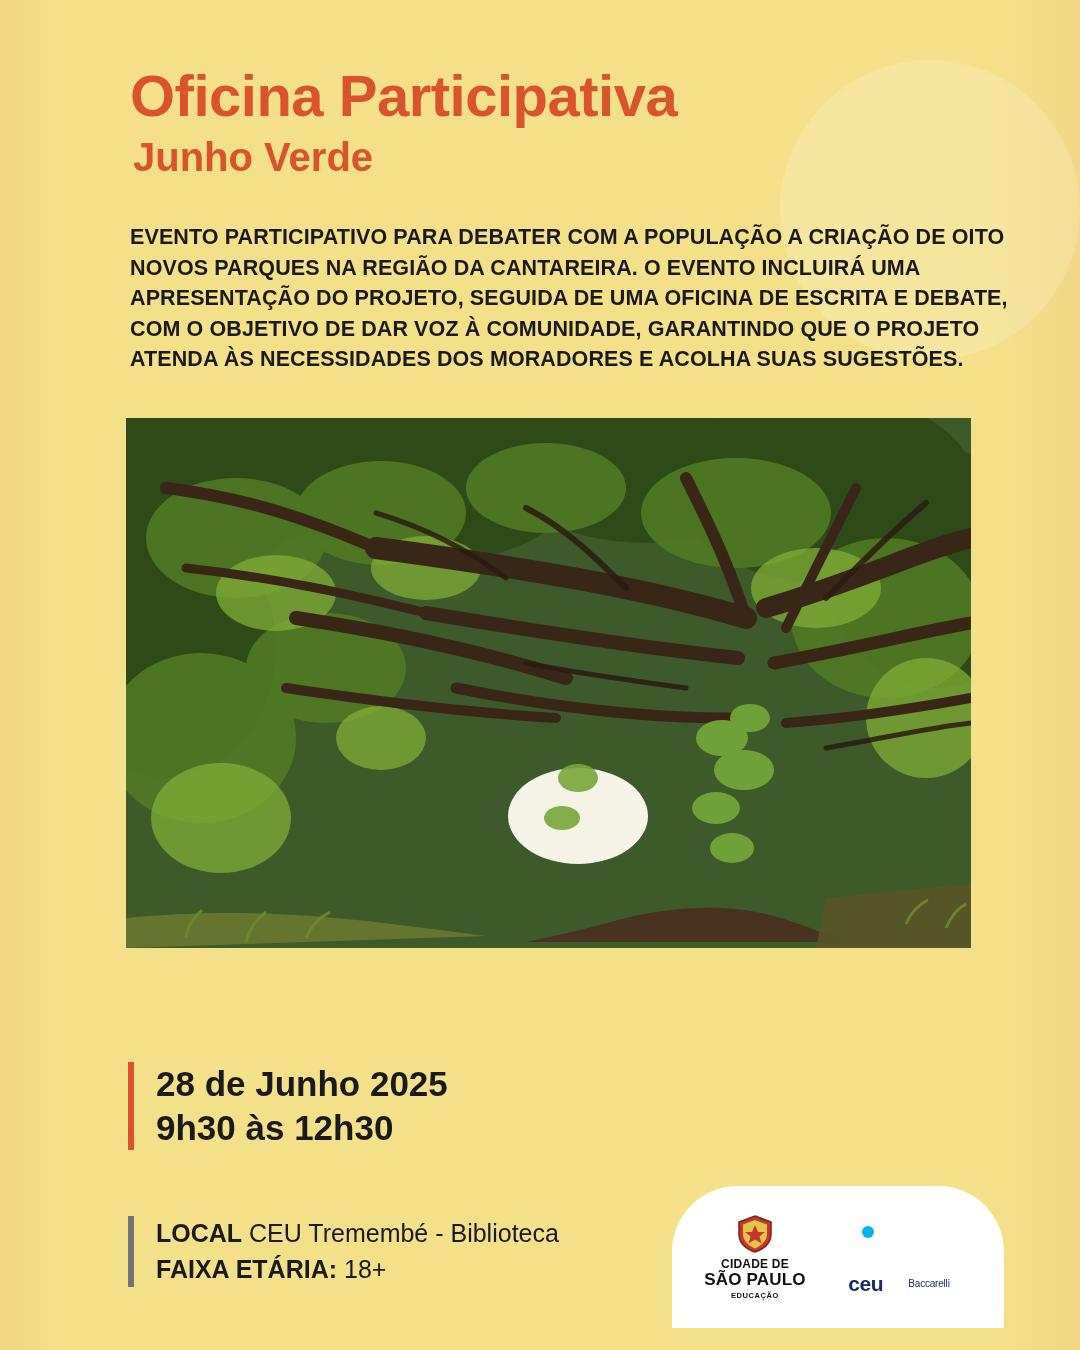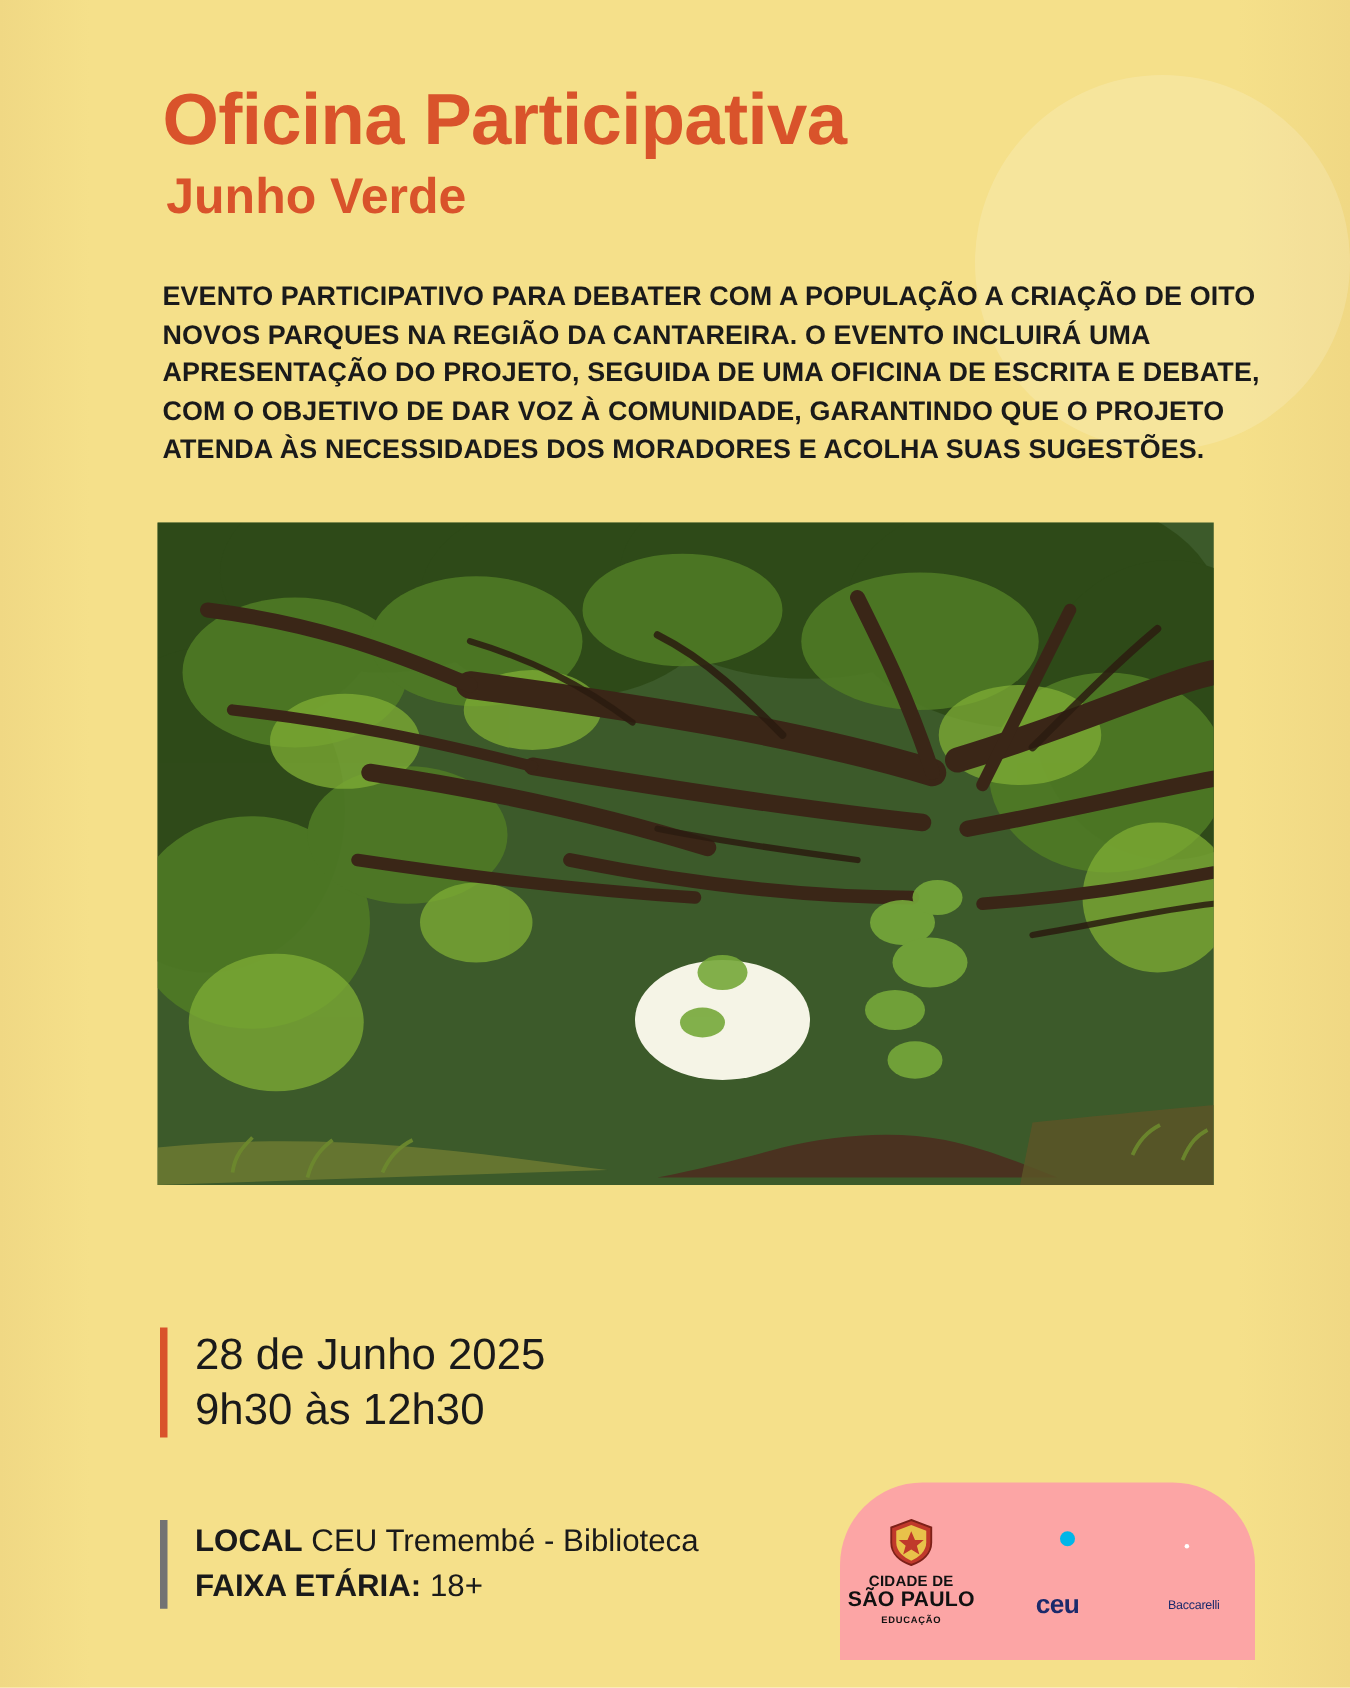--- a/index.html
+++ b/index.html
@@ -104,21 +104,21 @@
   
   .date-block {
     position: absolute;
     left: 128px;
     top: 1062px;
     padding-left: 22px;
     border-left: 6px solid #d9532b;
   }
   .date-line {
     font-size: 35px;
-    font-weight: normal;
+    font-weight: bold;
     color: #1a1a1a;
     line-height: 1.25;
     white-space: nowrap;
   }
 
   
   .info-block {
     position: absolute;
     left: 128px;
     top: 1216px;
@@ -133,26 +133,25 @@
   }
   .info-line .lbl { font-weight: bold; }
 
   
   .logo-card {
     position: absolute;
     left: 672px;
     top: 1186px;
     width: 332px;
     height: 142px;
-    background: #fca5a5;
+    background: #ffffff;
     border-radius: 66px 66px 0 0;
     display: flex;
     align-items: center;
     justify-content: center;
-    gap: 26px;
   }
   .logo-sp {
     display: flex;
     flex-direction: column;
     align-items: center;
     width: 108px;
   }
   .sp-name {
     font-size: 12px;
     font-weight: bold;
@@ -165,21 +164,21 @@
   .sp-edu {
     font-size: 7.5px;
     font-weight: bold;
     color: #111;
     letter-spacing: 0.6px;
     margin-top: 2px;
   }
   .logo-ceu {
     display: flex;
     flex-direction: column;
-    align-items: center;
+    align-items: flex-end;
     width: 74px;
   }
   .ceu-word {
     font-size: 21px;
     font-weight: bold;
     color: #1b2a6b;
     margin-top: 3px;
     letter-spacing: -0.5px;
   }
   .logo-bac {

